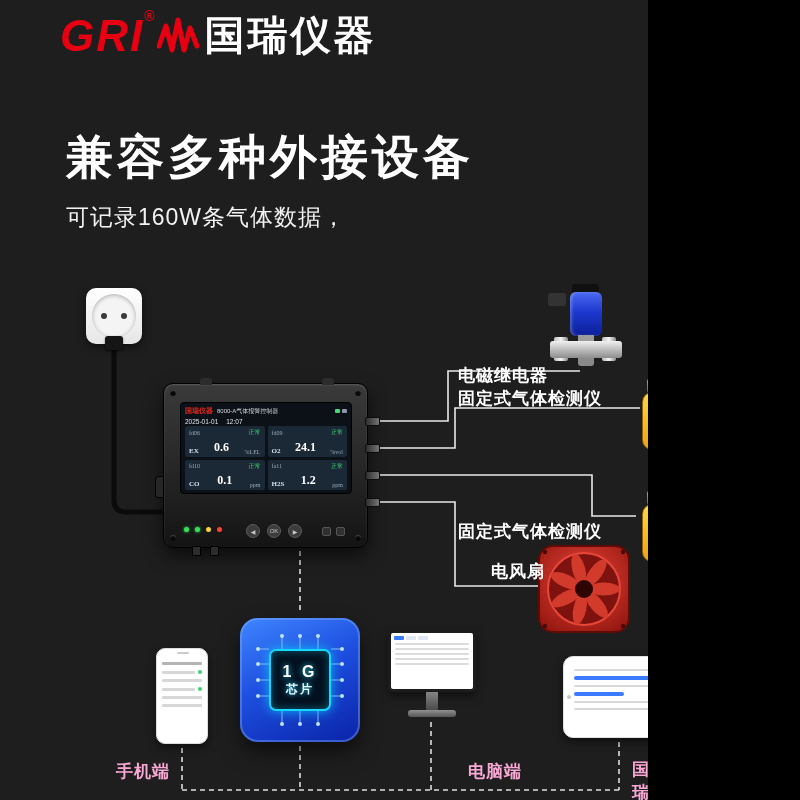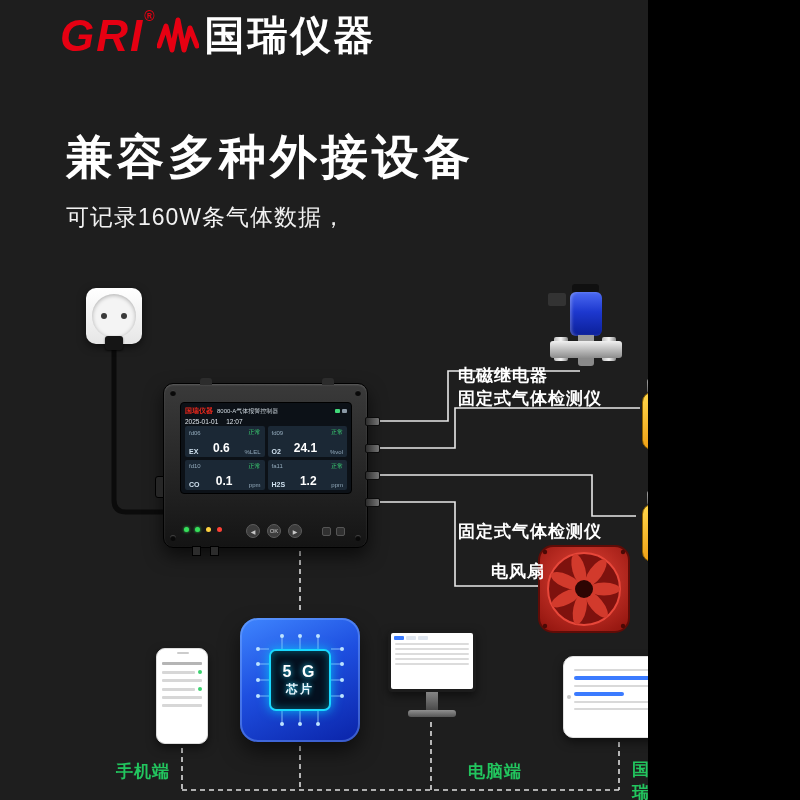--- a/index.html
+++ b/index.html
@@ -38,21 +38,21 @@
   .ear { position:absolute; left:-9px; top:92px; width:9px; height:22px; background:#262626; border:1px solid #000; border-radius:3px 0 0 3px; }
   .scr { position:absolute; left:16px; top:18px; width:172px; height:92px; background:#0c1117; border:1px solid #000;
          border-radius:4px; padding:3px 4px; display:flex; flex-direction:column; }
   .scr-top { display:flex; align-items:center; height:10px; }
   .scr-brand { color:#e8281c; font-size:7px; font-weight:700; }
   .scr-model { color:#cfd8df; font-size:6px; margin-left:4px; letter-spacing:0; }
   .scr-icons { margin-left:auto; display:flex; gap:2px; }
   .scr-ic { width:5px; height:4px; background:#41d97a; border-radius:1px; }
   .scr-ic.g { background:#8a98a5; }
   .scr-date { display:flex; gap:8px; color:#dfe6ec; font-size:6.5px; height:10px; align-items:center; }
-  .scr-grid { flex:1; display:grid; grid-template-columns:1fr 1fr; grid-template-rows:1fr 1fr; gap:3px; }
+  .scr-grid { flex:1; display:grid; grid-template-columns:1fr 1fr; grid-template-rows:1fr 1fr; gap:3px;font-family:Liberation Serif, serif; }
   .panel { background:#1b2835; border-radius:2px; padding:2px 4px; display:flex; flex-direction:column; justify-content:space-between; }
   .panel-hd { display:flex; justify-content:space-between; align-items:center; }
   .panel-id { color:#93aabb; font-size:6px; }
   .panel-st { color:#3ddb76; font-size:6px; }
   .panel-main { display:flex; justify-content:space-between; align-items:flex-end; }
   .panel-gas { color:#cfe0ee; font-size:7px; font-weight:700; }
   .panel-val { color:#ffffff; font-size:12px; font-weight:800; }
   .panel-unit { color:#93aabb; font-size:6px; }
   .leds { position:absolute; left:20px; bottom:15px; display:flex; gap:6px; }
   .led { width:5px; height:5px; border-radius:50%; }
@@ -130,21 +130,21 @@
   .mon-neck { width:12px; height:18px; margin:0 auto; background:linear-gradient(#858585,#4a4a4a); }
   .mon-base { width:48px; height:7px; margin:0 auto; background:linear-gradient(#909090,#565656); border-radius:3px; }
 
   .tablet { position:absolute; left:563px; top:656px; width:112px; height:82px; background:#fff; border:1px solid #e0e0e0;
             border-radius:10px; box-shadow:0 4px 10px rgba(0,0,0,.5); z-index:2; padding:7px 10px; }
   .tb-cam { position:absolute; left:3px; top:38px; width:4px; height:4px; border-radius:50%; background:#c7c7c7; }
   .tb-bar { height:4px; border-radius:2px; background:#3b7bff; margin:5px 0; }
   .tb-bar.short { width:55%; }
   .tb-line { height:2px; background:#d9d9d9; border-radius:1px; margin:5px 0; }
 
-  .end-label { position:absolute; color:#22c55e; font-size:17px; font-weight:700; letter-spacing:1px; z-index:3; }
+  .end-label { position:absolute; color:#f9a8d4; font-size:17px; font-weight:700; letter-spacing:1px; z-index:3; }
 </style>
 </head>
 <body>
 
 <div id="canvas">
 
   <svg class="overlay" width="800" height="800" viewBox="0 0 800 800">
 
     <path d="M114,346 L114,500 Q114,512 126,512 L163,512" fill="none" stroke="#0b0b0b" stroke-width="5" stroke-linecap="round"></path>
 
@@ -385,21 +385,21 @@
           <circle cx="102" cy="78" r="2"></circle>
         <circle cx="42" cy="18" r="2"></circle>
           <circle cx="60" cy="18" r="2"></circle>
           <circle cx="78" cy="18" r="2"></circle>
         <circle cx="42" cy="106" r="2"></circle>
           <circle cx="60" cy="106" r="2"></circle>
           <circle cx="78" cy="106" r="2"></circle>
       </g>
     </svg>
     <div class="cpu">
-      <span class="cpu-l1">5 G</span>
+      <span class="cpu-l1">1 G</span>
       <span class="cpu-l2">芯片</span>
     </div>
   </div>
 
   <div class="phone">
     <div class="ph-ear"></div>
     <div class="ph-row">
         <span class="ph-bar dark"></span>
       </div>
     <div class="ph-row">

